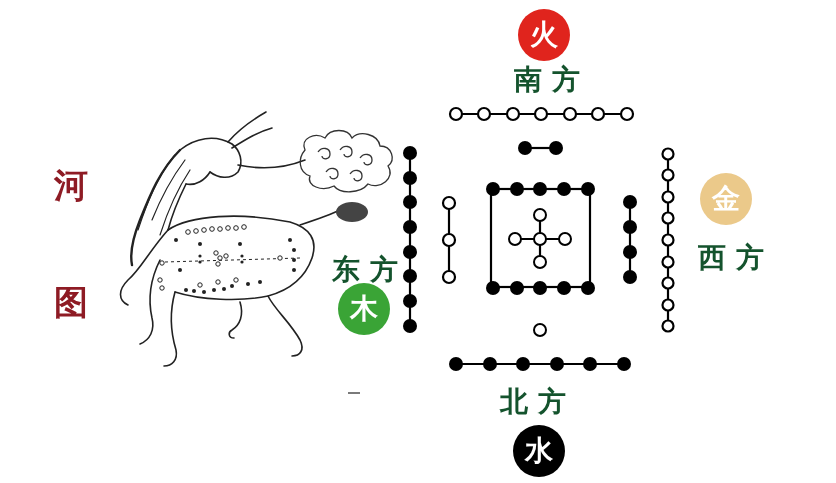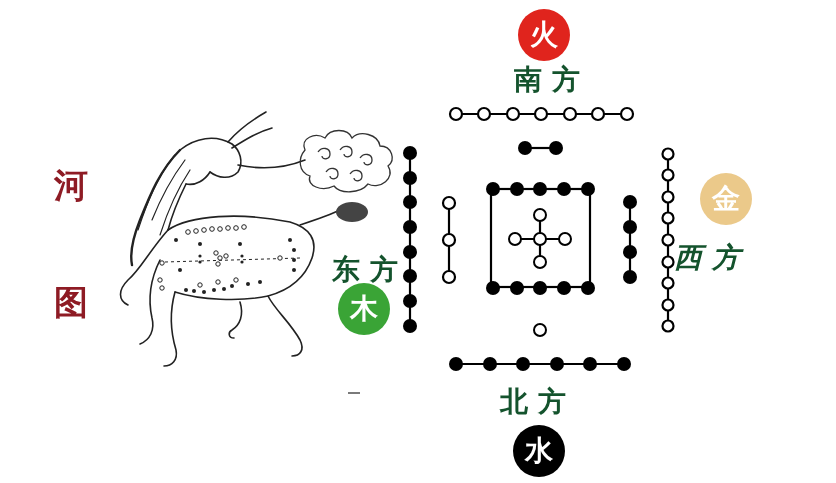--- a/index.html
+++ b/index.html
@@ -219,18 +219,18 @@
 <div class="dir-label" style="left:514px;top:66px;">南方</div>
 
 <div class="dir-label" style="left:332px;top:244px;margin-top:12px;">东方</div>
 <div class="elem-badge" style="left:338px;top:283px;background:#3aa436;">
   <span>木</span>
 </div>
 
 <div class="elem-badge" style="left:700px;top:173px;background:#ebc98a;">
   <span>金</span>
 </div>
-<div class="dir-label" style="left:674px;top:244px;font-style:italic;">西方</div>
+<div class="dir-label" style="left:698px;top:244px;">西方</div>
 
 <div class="dir-label" style="left:500px;top:388px;font-family:Liberation Serif, serif;">北方</div>
 <div class="elem-badge" style="left:513px;top:425px;background:#000;">
   <span>水</span>
 </div>
 
 </body></html>

